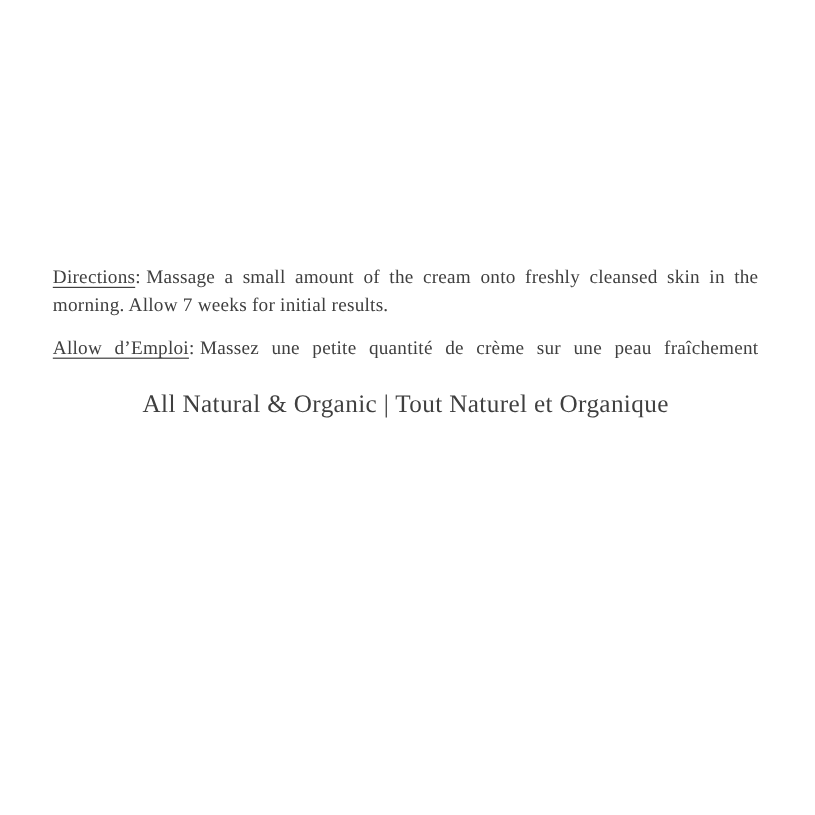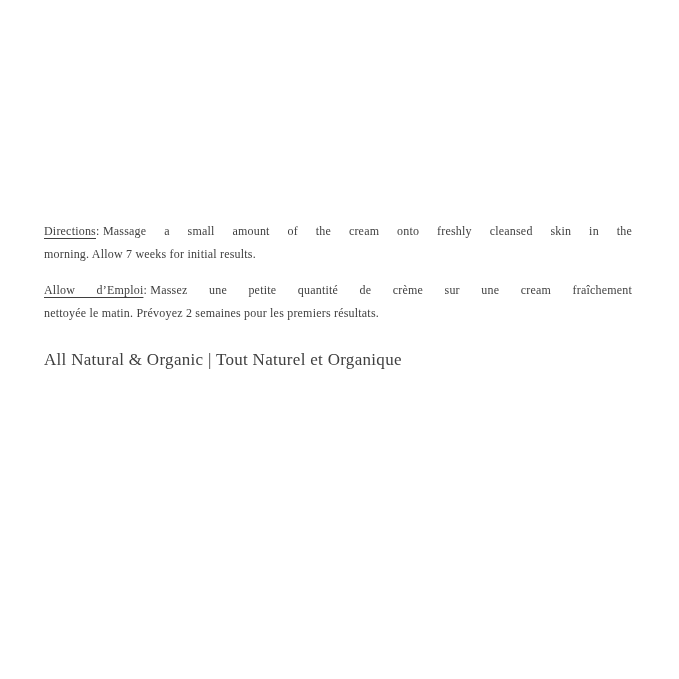--- a/index.html
+++ b/index.html
@@ -15,21 +15,21 @@
     font-family: "Liberation Serif", serif;
     color: #3f3f3f;
   }
   .label-content {
     position: absolute;
     top: 220px;
     left: 44px;
     width: 588px;
   }
   .para {
-    font-size: 12px;
+    font-size: 16px;
     line-height: 23px;
     letter-spacing: 0.2px;
     margin: 0 0 13px 0;
   }
   .line {
     white-space: nowrap;
   }
   .line.justify {
     white-space: normal;
     text-align: justify;
@@ -38,35 +38,35 @@
   .lead {
     text-decoration: underline;
     text-decoration-thickness: 1px;
     text-underline-offset: 3px;
   }
   .sep {
     margin-right: 0.28em;
   }
   .tagline {
     margin-top: 23px;
-    font-size: 17px;
+    font-size: 21px;
     line-height: 23px;
     letter-spacing: 0.3px;
+    text-align: center;
   }
 </style>
 </head>
 <body>
 
 <div class="label-content">
 
   <div class="para">
     <div class="line justify"><span class="lead">Directions</span><span class="sep">:</span><span>Massage a small amount of the cream onto freshly cleansed skin in the</span></div>
     <div class="line">morning. Allow 7 weeks for initial results.</div>
   </div>
 
   <div class="para">
-    <div class="line justify"><span class="lead">Allow d’Emploi</span><span class="sep">:</span><span>Massez une petite quantité de crème sur une cream fraîchement</span></div>
-    <div class="line">nettoyée le matin. Prévoyez 2 semaines pour les premiers résultats.</div>
+    <div class="line justify"><span class="lead">Allow d’Emploi</span><span class="sep">:</span><span>Massez une petite quantité de crème sur une peau fraîchement</span></div>
   </div>
 
   <div class="tagline">All Natural &amp; Organic | Tout Naturel et Organique</div>
 
 </div>
 
 </body></html>

